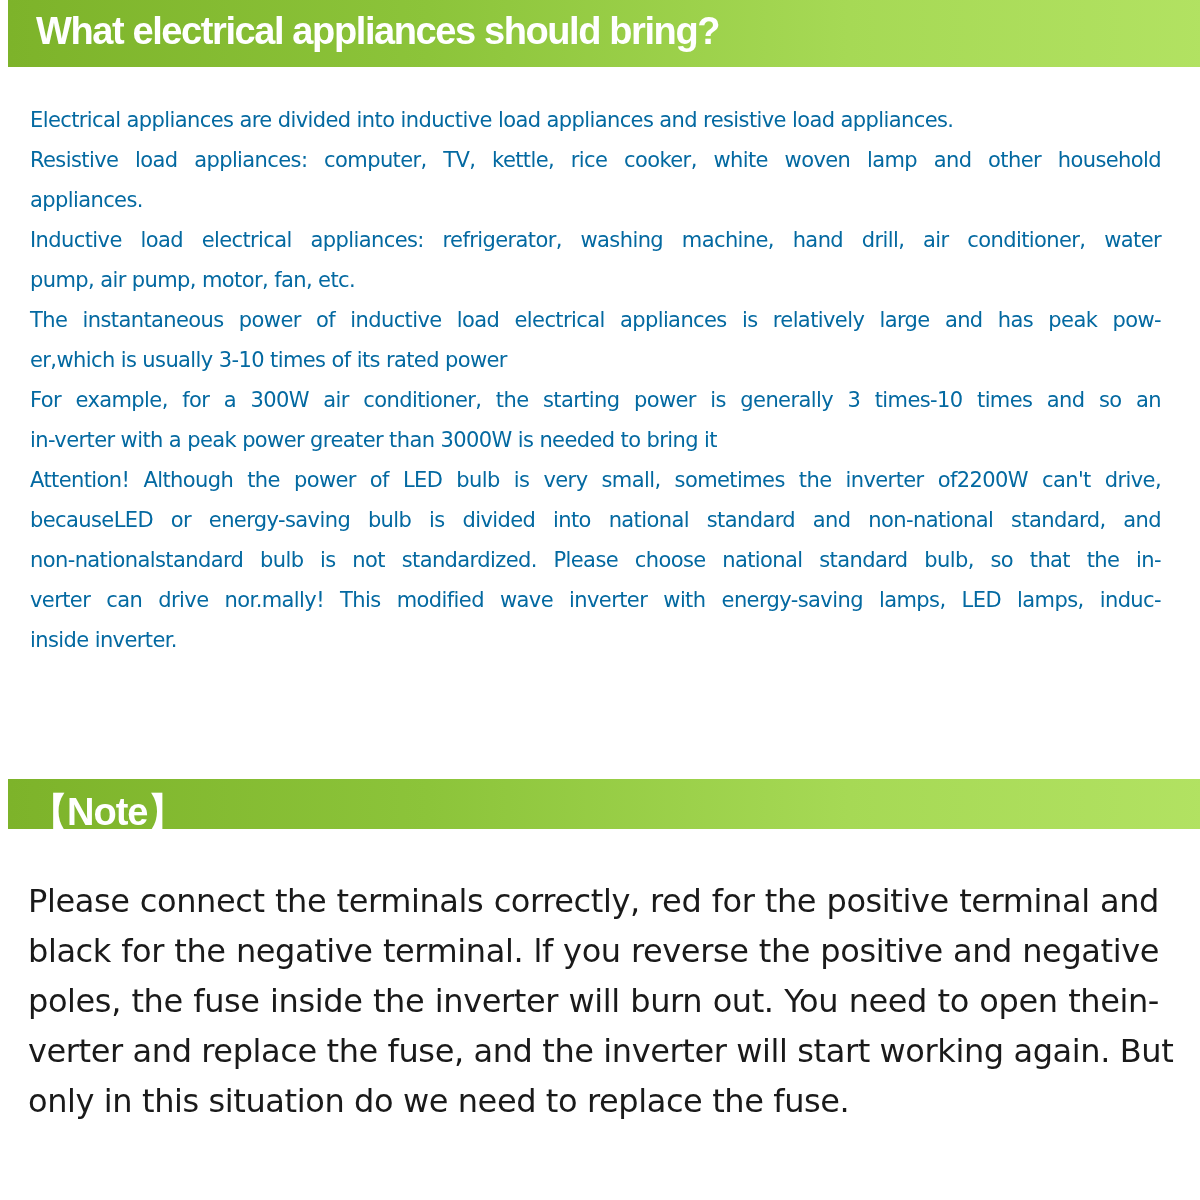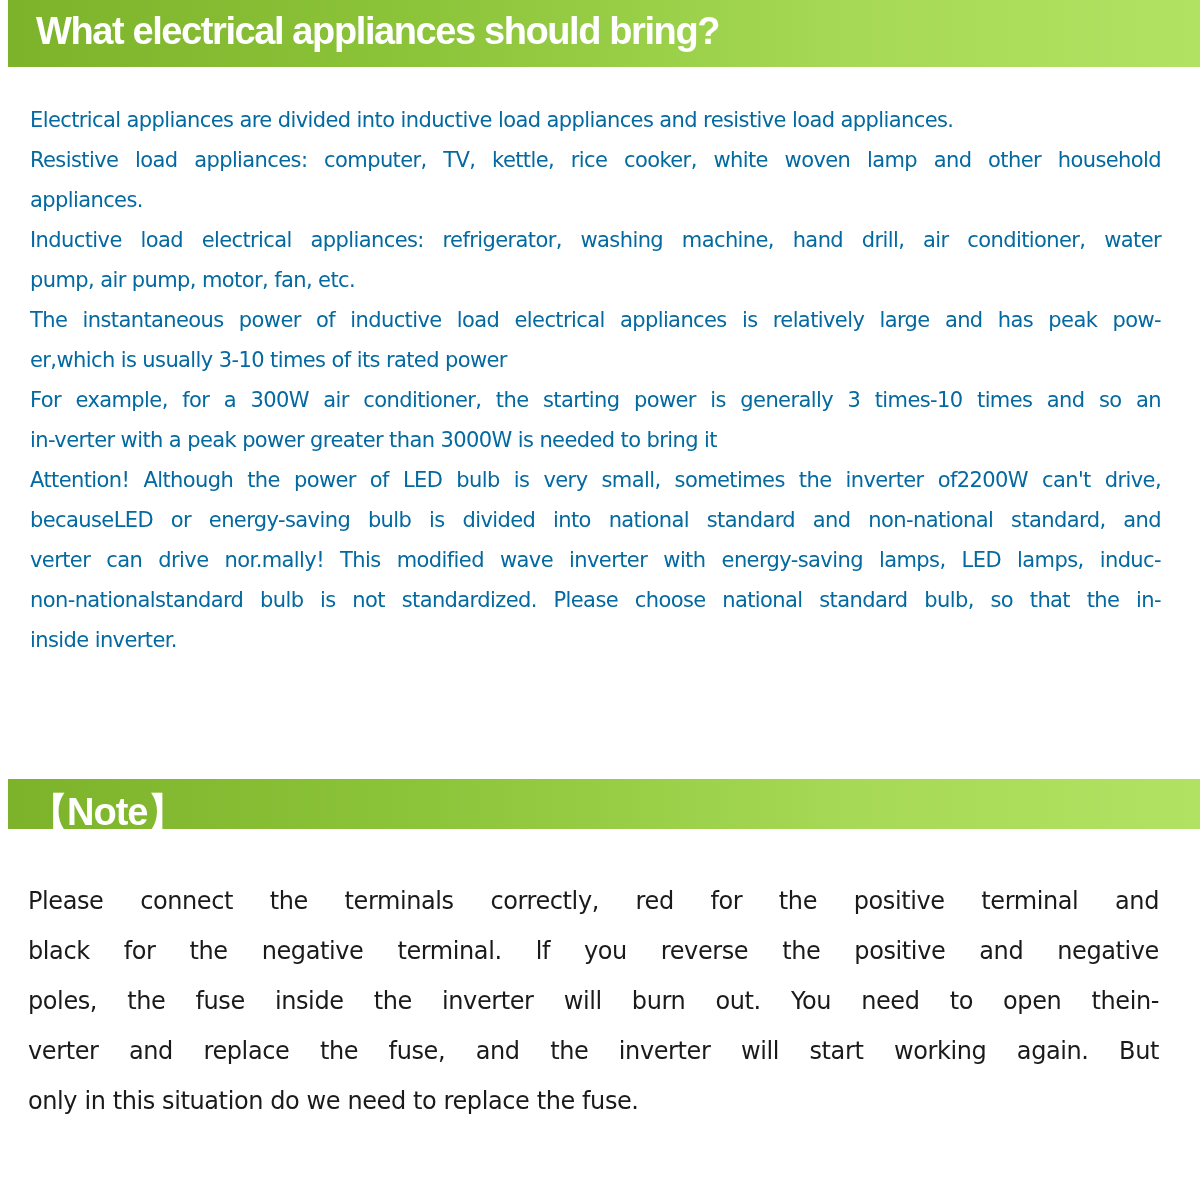--- a/index.html
+++ b/index.html
@@ -19,21 +19,21 @@
   .banner2 .banner-title { left: 22px; top: 8px; font-size: 38px; letter-spacing: -1px; }
   .body1 {
     position: absolute; left: 30px; top: 100px; width: 1131px;
     font-family: "DejaVu Sans", sans-serif; font-size: 21px; line-height: 40px; color: #0369a1;
     letter-spacing: -0.6px; word-spacing: 0px;
   }
   .body1 .line { display: block; text-align: justify; text-align-last: justify; white-space: nowrap; height: 40px; overflow: visible; }
   .body1 .line.last { text-align-last: left; }
   .body2 {
     position: absolute; left: 28px; top: 876px; width: 1131px;
-    font-family: "DejaVu Sans", sans-serif; font-size: 24px; line-height: 50px; color: #1a1a1a;
+    font-family: "DejaVu Sans", sans-serif; font-size: 32px; line-height: 50px; color: #1a1a1a;
     letter-spacing: -0.4px;
   }
   .body2 .line { display: block; text-align: justify; text-align-last: justify; white-space: nowrap; height: 50px; }
   .body2 .line.last { text-align-last: left; }
 </style>
 </head>
 <body>
 
 <div class="banner banner1">
   <div class="banner-title">What electrical appliances should bring?</div>
@@ -44,22 +44,22 @@
   <span class="line">Resistive load appliances: computer, TV, kettle, rice cooker, white woven lamp and other household</span>
   <span class="line last">appliances.</span>
   <span class="line">Inductive load electrical appliances: refrigerator, washing machine, hand drill, air conditioner, water</span>
   <span class="line last">pump, air pump, motor, fan, etc.</span>
   <span class="line">The instantaneous power of inductive load electrical appliances is relatively large and has peak pow-</span>
   <span class="line last">er,which is usually 3-10 times of its rated power</span>
   <span class="line">For example, for a 300W air conditioner, the starting power is generally 3 times-10 times and so an</span>
   <span class="line last">in-verter with a peak power greater than 3000W is needed to bring it</span>
   <span class="line">Attention! Although the power of LED bulb is very small, sometimes the inverter of2200W can't drive,</span>
   <span class="line">becauseLED or energy-saving bulb is divided into national standard and non-national standard, and</span>
+  <span class="line">non-nationalstandard bulb is not standardized. Please choose national standard bulb, so that the in-</span>
   <span class="line">verter can drive nor.mally! This modified wave inverter with energy-saving lamps, LED lamps, induc-</span>
-  <span class="line">non-nationalstandard bulb is not standardized. Please choose national standard bulb, so that the in-</span>
   <span class="line last">inside inverter.</span>
 </div>
 
 <div class="banner banner2">
   <div class="banner-title">【Note】</div>
 </div>
 
 <div class="body2">
   <span class="line">Please connect the terminals correctly, red for the positive terminal and</span>
   <span class="line">black for the negative terminal. lf you reverse the positive and negative</span>

